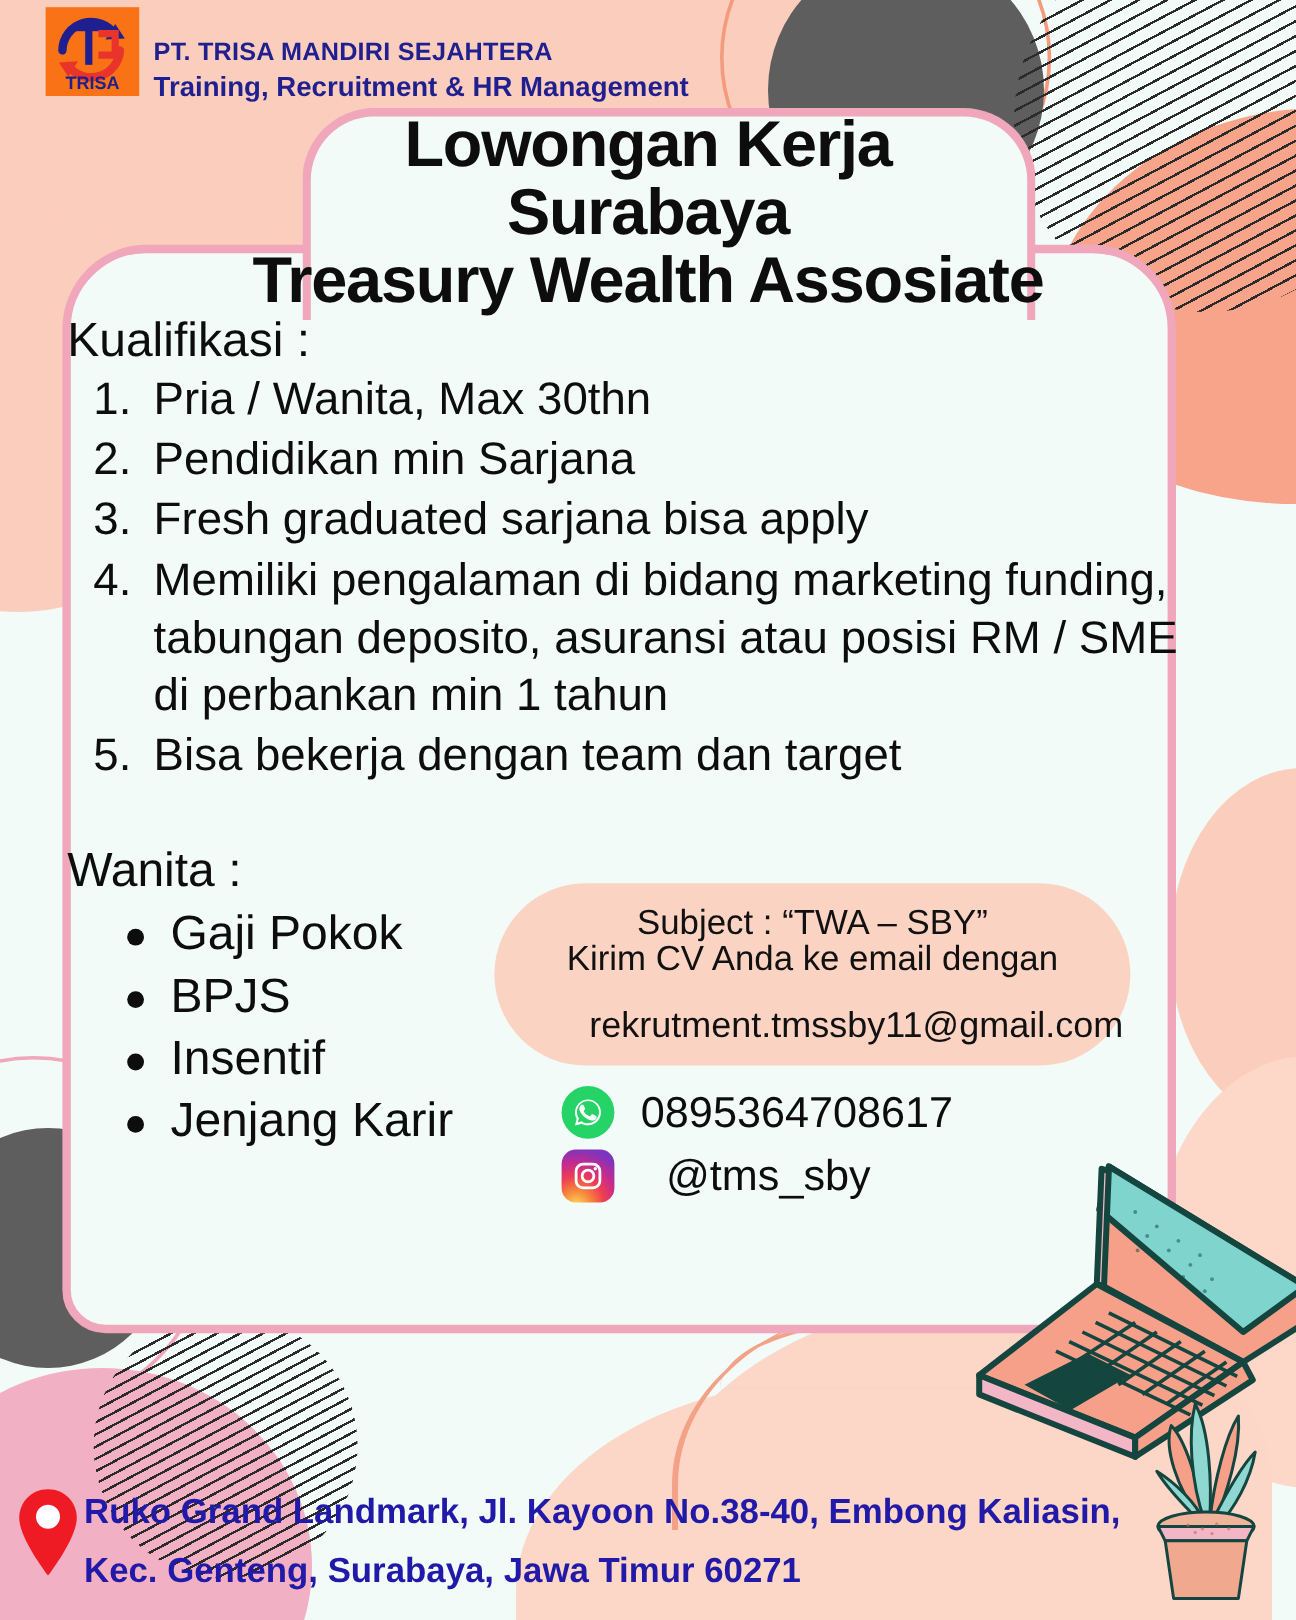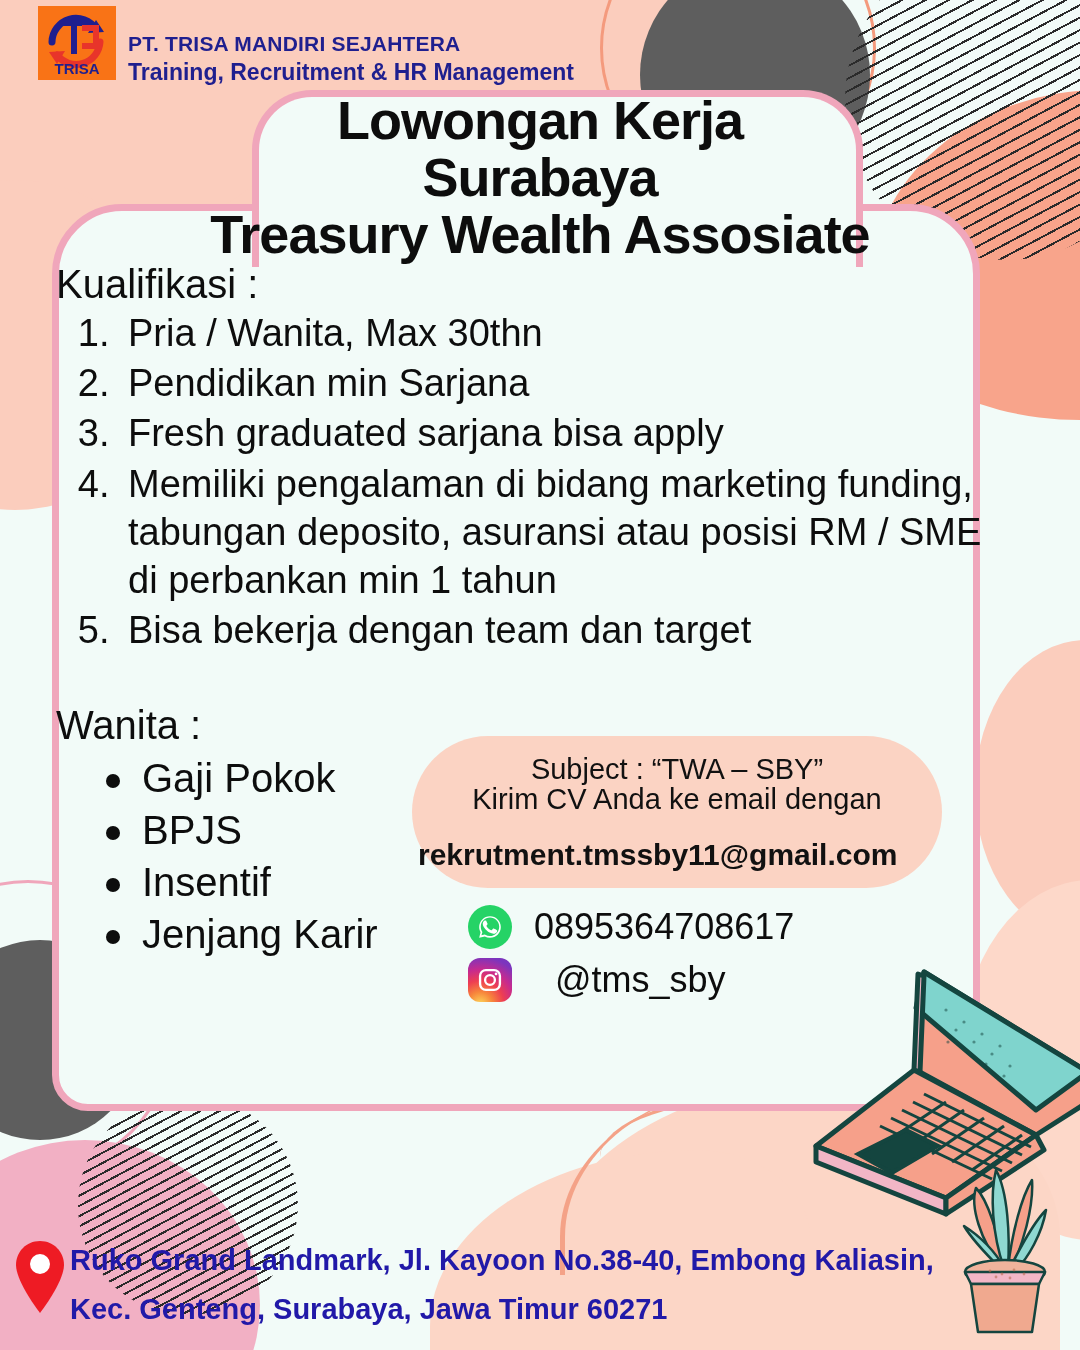--- a/index.html
+++ b/index.html
@@ -68,22 +68,22 @@
   ol.qual li{padding-left:8px;margin-bottom:2px;}
   #benefit-heading{font-size:40px;margin-top:48px;}
   ul.benefit{list-style:none;margin:4px 0 0 0;padding-left:44px;font-size:40px;line-height:1.3;}
   ul.benefit li{position:relative;padding-left:42px;}
   ul.benefit li:before{content:"";position:absolute;left:6px;top:22px;width:14px;height:14px;background:#0d0d0d;border-radius:50%;}
 
   
   #email-pill{position:absolute;left:412px;top:736px;width:530px;height:152px;background:#fbd3c3;border-radius:80px;}
   #email-subject{position:absolute;left:418px;top:755px;width:518px;text-align:center;
      font-family:"Liberation Sans", sans-serif;font-size:29px;line-height:1.02;color:#111;}
-  #email-address{position:absolute;left:418px;top:838px;width:518px;text-align:left;
-     font-family:"Liberation Sans", sans-serif;font-size:30px;color:#111;font-weight:bold;}
+  #email-address{position:absolute;left:418px;top:838px;width:518px;text-align:right;
+     font-family:"Liberation Sans", sans-serif;font-size:30px;color:#111;}
 
   
   .contact-row{position:absolute;display:flex;align-items:center;}
   #wa-row{left:468px;top:905px;}
   #ig-row{left:468px;top:958px;gap:21px;}
   .contact-text{margin-left:22px;font-family:"Liberation Sans", sans-serif;font-weight:normal;font-size:36px;color:#0d0d0d;}
   .wa-icon{width:44px;height:44px;border-radius:50%;background:#25d366;display:flex;align-items:center;justify-content:center;}
   .ig-icon{width:44px;height:44px;border-radius:12px;
      background:radial-gradient(circle at 28% 105%, #fdd75a 0%, #f7863b 22%, #ee3e52 42%, #c62a8f 62%, #7b35be 85%);
      display:flex;align-items:center;justify-content:center;}

